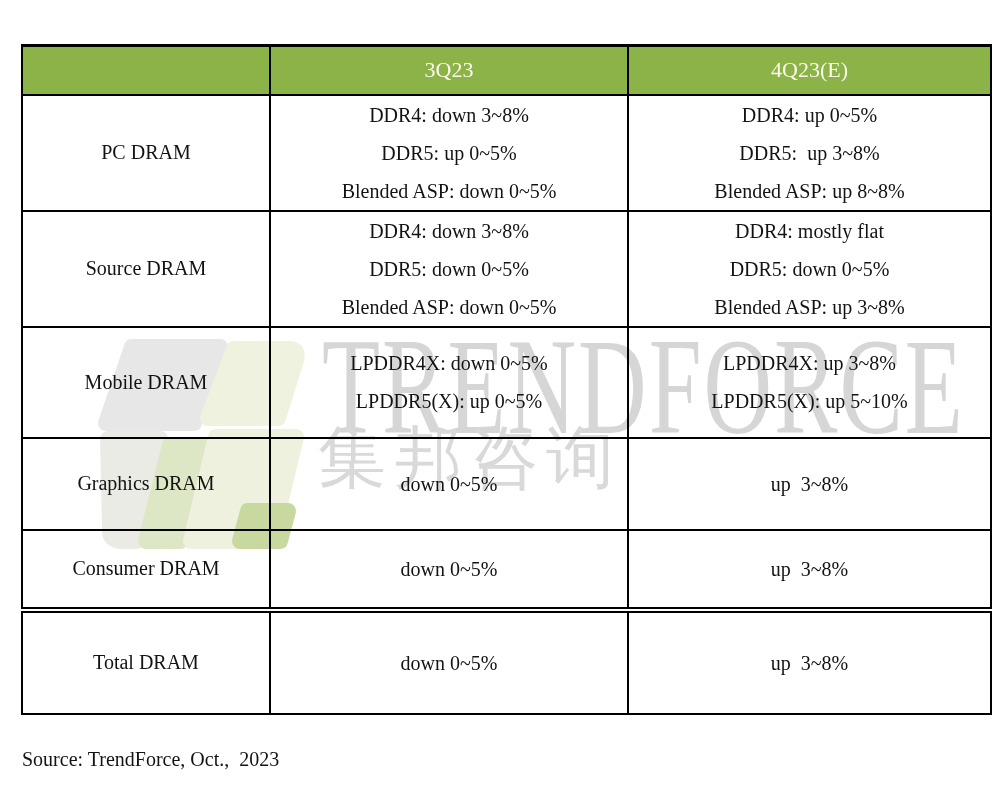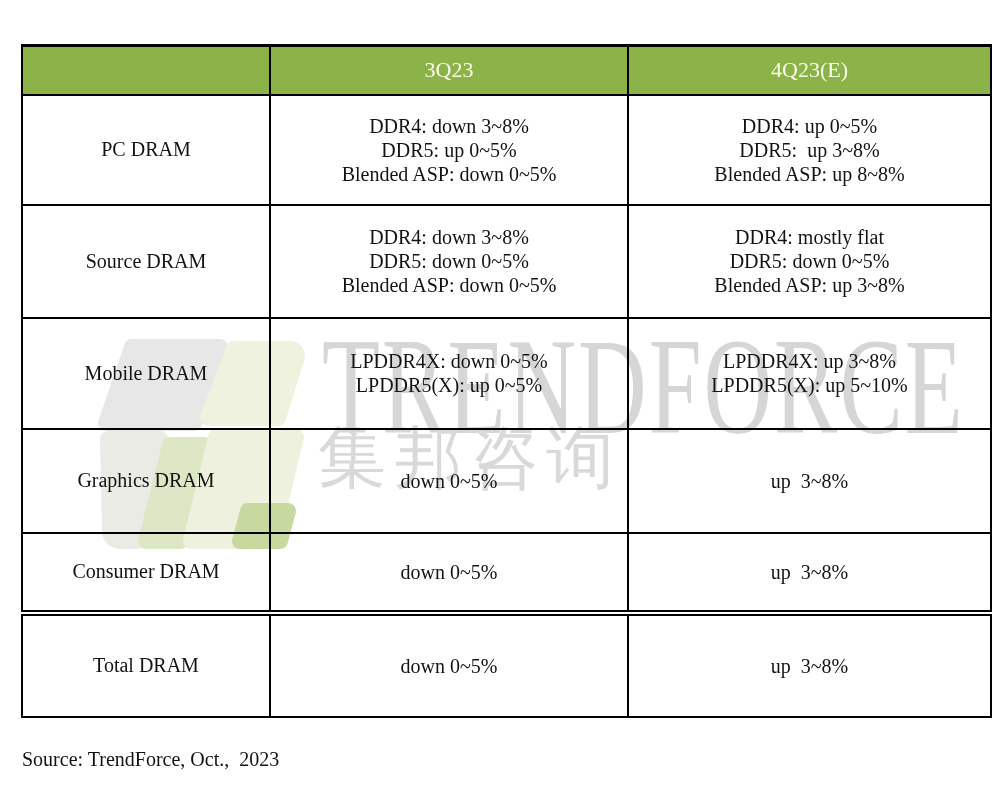--- a/index.html
+++ b/index.html
@@ -60,25 +60,25 @@
   table.forecast { border-top: 3px solid #000; }
   tr.r-header { height: 49px; }
   tr.r-header th {
     background: #8cb347;
     color: #fbfbec;
     font-size: 22px;
   }
   tr.r-pc       { height: 110px; }
   tr.r-server   { height: 113px; }
   tr.r-mobile   { height: 111px; }
-  tr.r-graphics { height: 104px; }
+  tr.r-graphics { height: 92px; }
   tr.r-consumer { height: 80px; }
   tr.r-total    { height: 104px; }
   tr.r-total td { border-top: 6px double #000000; }
-  td.cell-multiline { white-space: pre-wrap; line-height: 24px; }
+  td.cell-multiline { white-space: pre-wrap; line-height: 38px; }
   td.row-label { font-size: 20px; }
 
   
   .source {
     position: absolute; left: 22px; top: 748px; z-index: 2;
     font-size: 20px;
     white-space: pre-wrap;
   }
 </style>
 </head>

